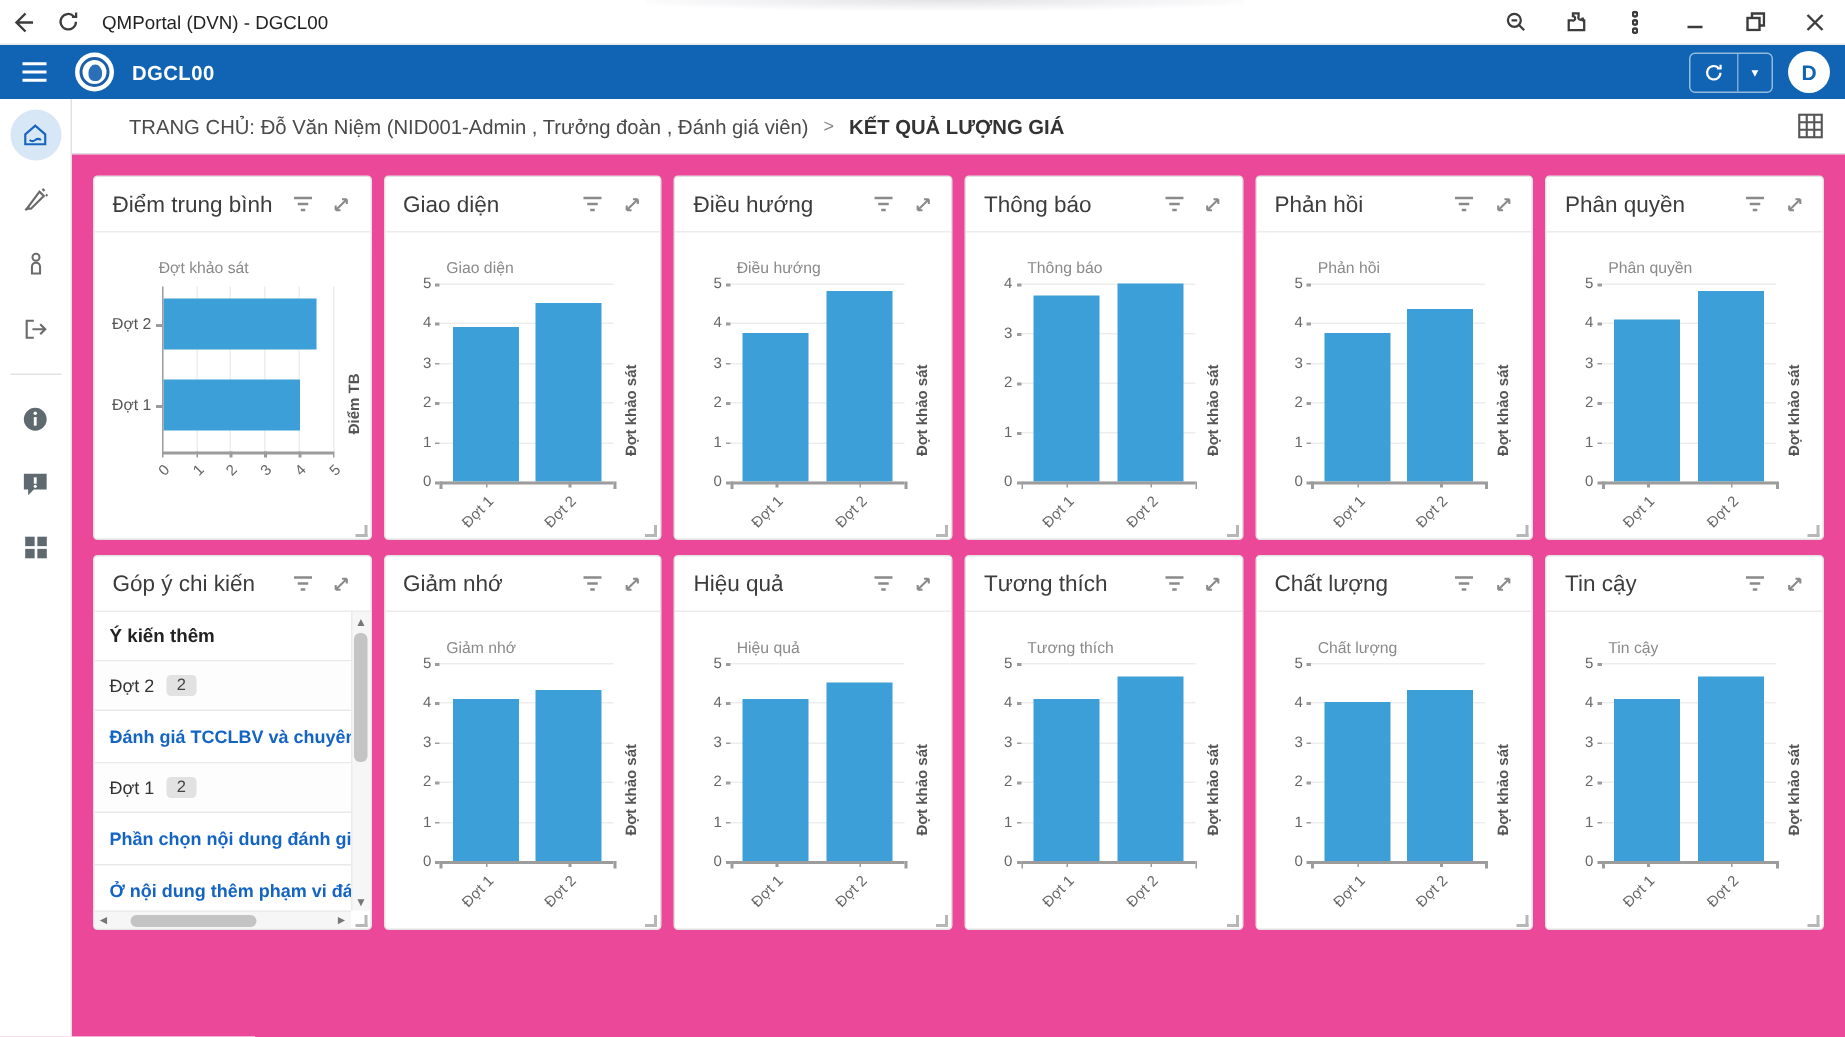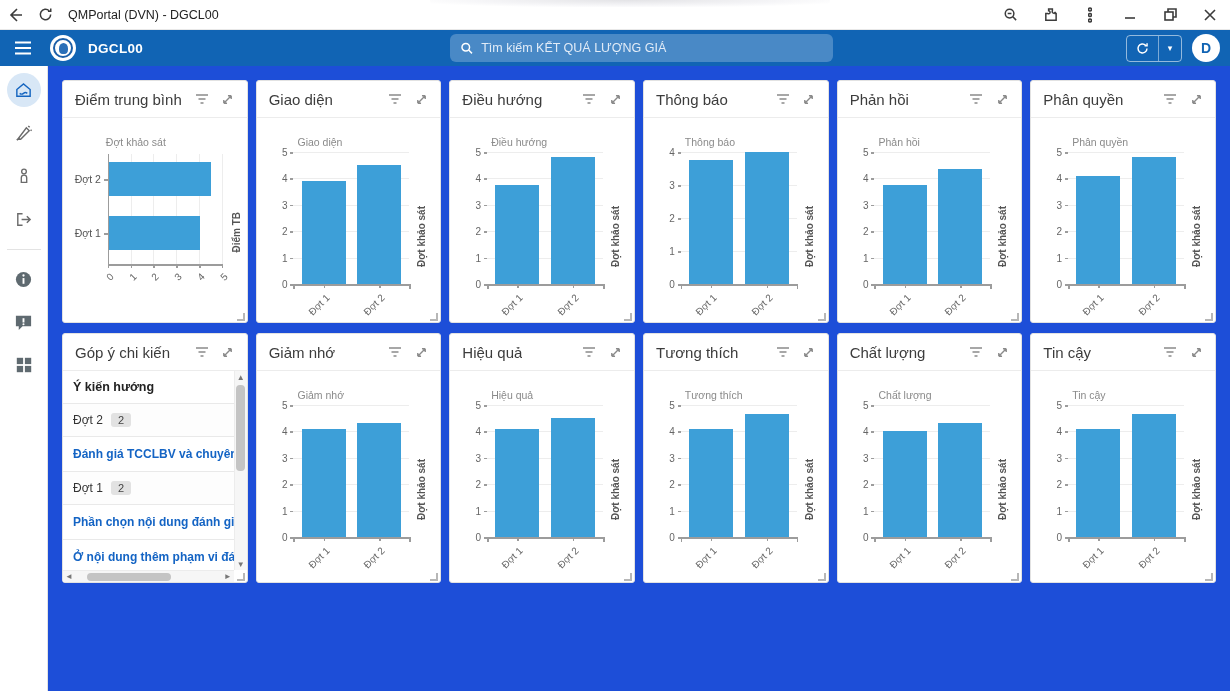--- a/index.html
+++ b/index.html
@@ -44,21 +44,21 @@
   .side-item.active { background:#d8e7f6; }
   .side-divider { width:34px; height:1px; background:#e3e3e3; margin:4px 0 12px; }
   .main-col { flex:1; display:flex; flex-direction:column; min-width:0; }
   .breadcrumb { height:37px; background:#fff; border-bottom:1px solid #ddd; display:flex; align-items:center; padding:0 14px 0 38px; }
   .crumb-home { font-size:13.5px; color:#4a4a4a; }
   .crumb-sep { font-size:12px; color:#888; margin:0 10px; }
   .crumb-current { font-size:13.5px; color:#333; font-weight:bold; }
   .crumb-grid { margin-left:auto; cursor:pointer; display:flex; }
 
   
-  .content { flex:1; background:#1d4ed8; padding:14px 14px 0; overflow:hidden; }
+  .content { flex:1; background:#ec4899; padding:14px 14px 0; overflow:hidden; }
   .grid { display:grid; grid-template-columns:repeat(6,1fr); gap:10px 8px; }
   .card { background:#fff; border:1px solid #e2e2e2; border-radius:3px; position:relative; height:243px; }
   .grid .card:nth-child(n+7) { height:250px; }
   .card-header { height:37px; display:flex; align-items:center; padding:0 8px 0 12px; border-bottom:1px solid #ececec; }
   .card-title { font-size:15px; color:#3c3c3c; white-space:nowrap; overflow:hidden; }
   .card-actions { margin-left:auto; display:flex; gap:4px; }
   .icon-btn { width:22px; height:22px; display:flex; align-items:center; justify-content:center; cursor:pointer; }
   .resize-handle { position:absolute; right:2px; bottom:1px; width:8px; height:8px; cursor:nwse-resize;
     border-right:2px solid #9a9a9a; border-bottom:2px solid #9a9a9a; opacity:.7; }
 
@@ -150,27 +150,20 @@
     <svg width="18" height="14" viewBox="0 0 18 14" stroke="#fff" stroke-width="2">
         <path d="M1 1.5 h16 M1 7 h16 M1 12.5 h16"></path>
       </svg>
   </div>
   <div class="logo">
       <div class="logo-inner">
         <div class="logo-dot"></div>
       </div>
     </div>
   <span class="app-name">DGCL00</span>
-  <div class="searchbox">
-    <svg width="14" height="14" viewBox="0 0 16 16" stroke="#fff" fill="none" stroke-width="1.8" style="margin-right:8px;">
-        <circle cx="7" cy="7" r="4.6"></circle>
-        <path d="M10.5 10.5 L14.5 14.5"></path>
-      </svg>
-    <input placeholder="Tìm kiếm KẾT QUẢ LƯỢNG GIÁ" style="">
-  </div>
   <div class="appbar-right">
     <div class="refresh-split">
       <div class="part main">
         <svg width="13" height="13" viewBox="0 0 16 16" stroke="#fff" fill="none" stroke-width="1.8">
             <path d="M13.5 8a5.5 5.5 0 1 1-1.6-3.9"></path>
             <path d="M13.6 1.5 v3 h-3"></path>
           </svg>
       </div>
       <div class="part caret">▾</div>
     </div>
@@ -226,20 +219,31 @@
           <rect x="2" y="2" width="7" height="7"></rect>
           <rect x="11" y="2" width="7" height="7"></rect>
           <rect x="2" y="11" width="7" height="7"></rect>
           <rect x="11" y="11" width="7" height="7"></rect>
         </svg>
     </div>
   </div>
 
   <div class="main-col">
 
+    <div class="breadcrumb">
+      <span class="crumb-home">TRANG CHỦ: Đỗ Văn Niệm (NID001-Admin , Trưởng đoàn , Đánh giá viên)</span>
+      <span class="crumb-sep">&gt;</span>
+      <span class="crumb-current">KẾT QUẢ LƯỢNG GIÁ</span>
+      <div class="crumb-grid">
+        <svg width="18" height="18" viewBox="0 0 18 18" stroke="#555" fill="none" stroke-width="1.4">
+            <rect x="1.5" y="1.5" width="15" height="15"></rect>
+            <path d="M1.5 6.5 h15 M1.5 11.5 h15 M6.5 1.5 v15 M11.5 1.5 v15"></path>
+          </svg>
+      </div>
+    </div>
 
     <div class="content">
       <div class="grid" id="dashboard-grid">
           <div class="card">
             <div class="card-header">
               <span class="card-title">Điểm trung bình</span>
               <div class="card-actions">
                 <div class="icon-btn">
                   <svg width="14" height="12" viewBox="0 0 14 12" stroke="#8a8a8a" stroke-width="1.6" fill="none">
                     <path d="M1 2 h12 M3.5 6 h7 M5.5 10 h3"></path>
@@ -538,21 +542,21 @@
                 <div class="icon-btn">
                   <svg width="13" height="13" viewBox="0 0 14 14" stroke="#8a8a8a" stroke-width="1.5" fill="none">
                     <path d="M3 11 L11 3 M11 3 h-3.5 M11 3 v3.5 M3 11 h3.5 M3 11 v-3.5"></path>
                   </svg>
                 </div>
               </div>
             </div>
             <div class="resize-handle"></div>
             <div class="fb-body">
               <div class="fb-rows">
-                <div class="fb-head">Ý kiến hướng</div>
+                <div class="fb-head">Ý kiến thêm</div>
                 <div class="fb-group">
                   <span>Đợt 2</span>
                   <span class="fb-badge">2</span>
                 </div>
                 <div class="fb-link">Đánh giá TCCLBV và chuyên đ...</div>
                 <div class="fb-group">
                   <span>Đợt 1</span>
                   <span class="fb-badge">2</span>
                 </div>
                 <div class="fb-link">Phần chọn nội dung đánh giá:...</div>

